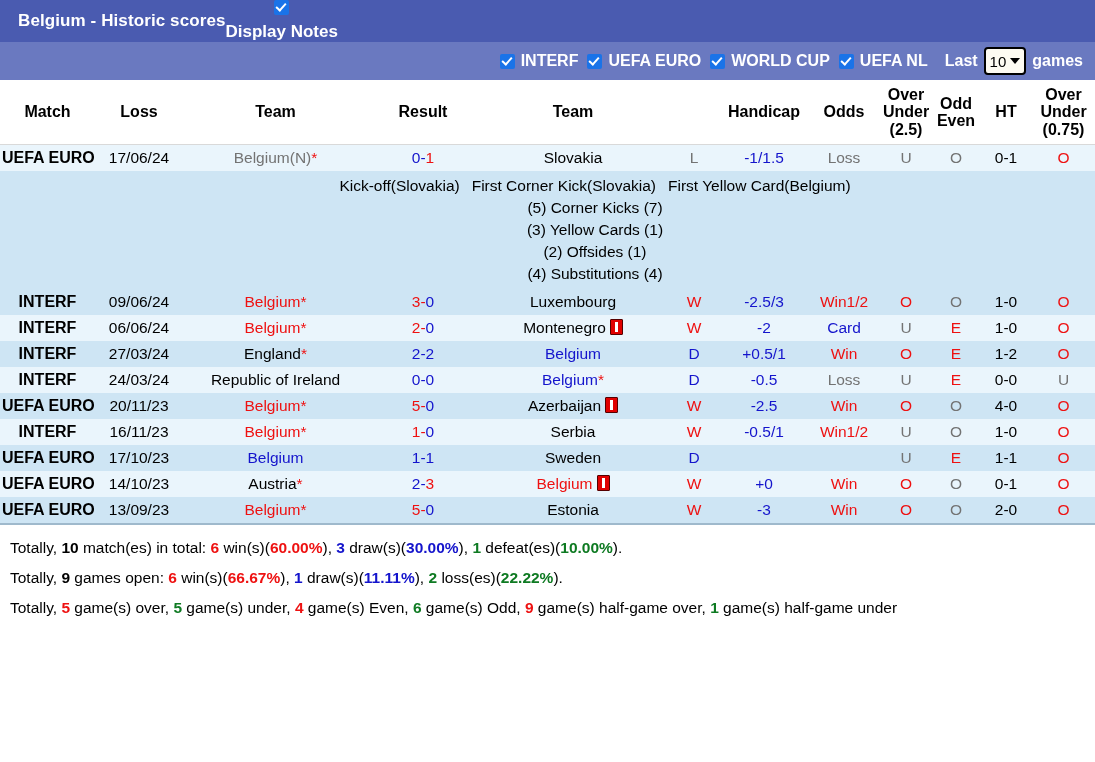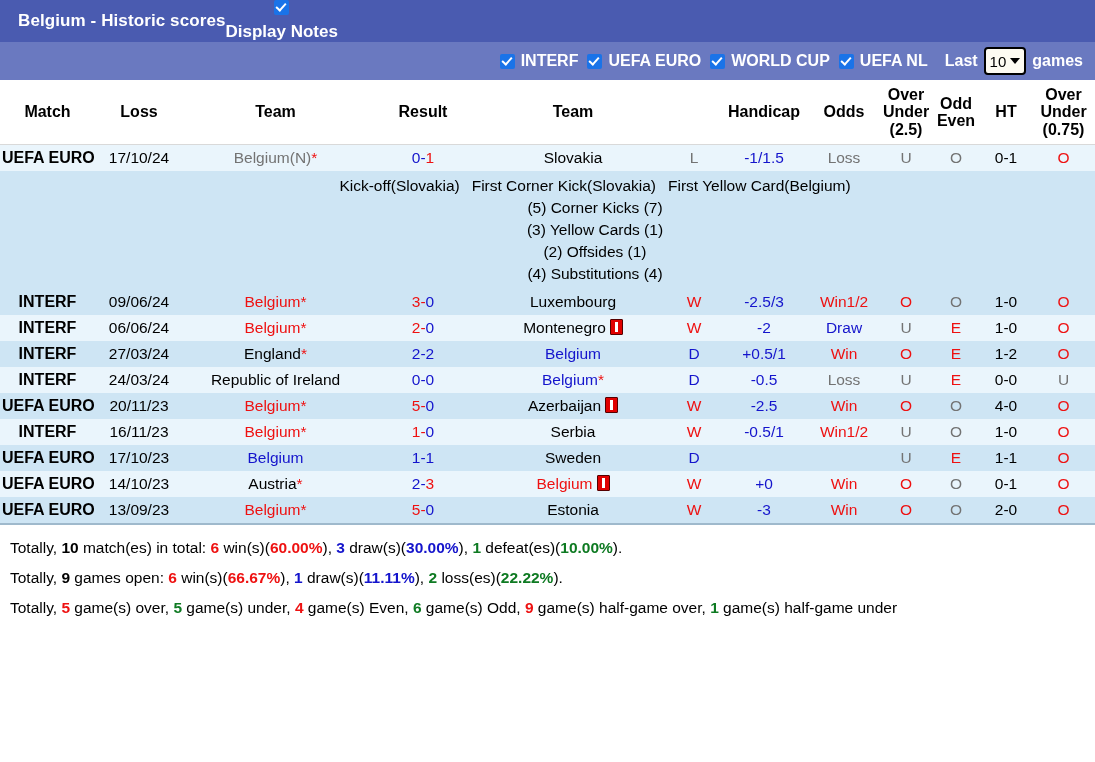--- a/index.html
+++ b/index.html
@@ -299,21 +299,21 @@
         <th>
           <div>Over</div>
           <div>Under</div>
           <div>(0.75)</div>
         </th>
       </tr>
     </thead>
     <tbody id="tbody">
         <tr class="row-a">
           <td class="badge badge-euro" rowspan="1">UEFA EURO</td>
-          <td><span class="c-black">17/10/24</span></td>
+          <td><span class="c-black">17/06/24</span></td>
           <td><span class="c-green">Belgium(N)</span><span class="ast">*</span></td>
           <td><span class="c-blue">0</span><span class="c-blue">-</span><span class="c-red">1</span></td>
           <td><span class="c-black">Slovakia</span></td>
           <td><span class="c-green">L</span></td>
           <td><span class="c-blue">-1/1.5</span></td>
           <td><span class="c-green">Loss</span></td>
           <td><span class="c-green">U</span></td>
           <td><span class="c-green">O</span></td>
           <td><span class="c-black">0-1</span></td>
           <td><span class="c-red">O</span></td>
@@ -347,21 +347,21 @@
           <td><span class="c-red">O</span></td>
         </tr>
         <tr class="row-a">
           <td class="badge badge-interf">INTERF</td>
           <td><span class="c-black">06/06/24</span></td>
           <td><span class="c-red">Belgium</span><span class="ast">*</span></td>
           <td><span class="c-red">2</span><span class="c-red">-</span><span class="c-blue">0</span></td>
           <td><span class="c-black">Montenegro</span><span class="redcard"></span></td>
           <td><span class="c-red">W</span></td>
           <td><span class="c-blue">-2</span></td>
-          <td><span class="c-blue">Draw</span></td>
+          <td><span class="c-blue">Card</span></td>
           <td><span class="c-green">U</span></td>
           <td><span class="c-red">E</span></td>
           <td><span class="c-black">1-0</span></td>
           <td><span class="c-red">O</span></td>
         </tr>
         <tr class="row-b">
           <td class="badge badge-interf">INTERF</td>
           <td><span class="c-black">27/03/24</span></td>
           <td><span class="c-black">England</span><span class="ast">*</span></td>
           <td><span class="c-blue">2</span><span class="c-blue">-</span><span class="c-blue">2</span></td>

